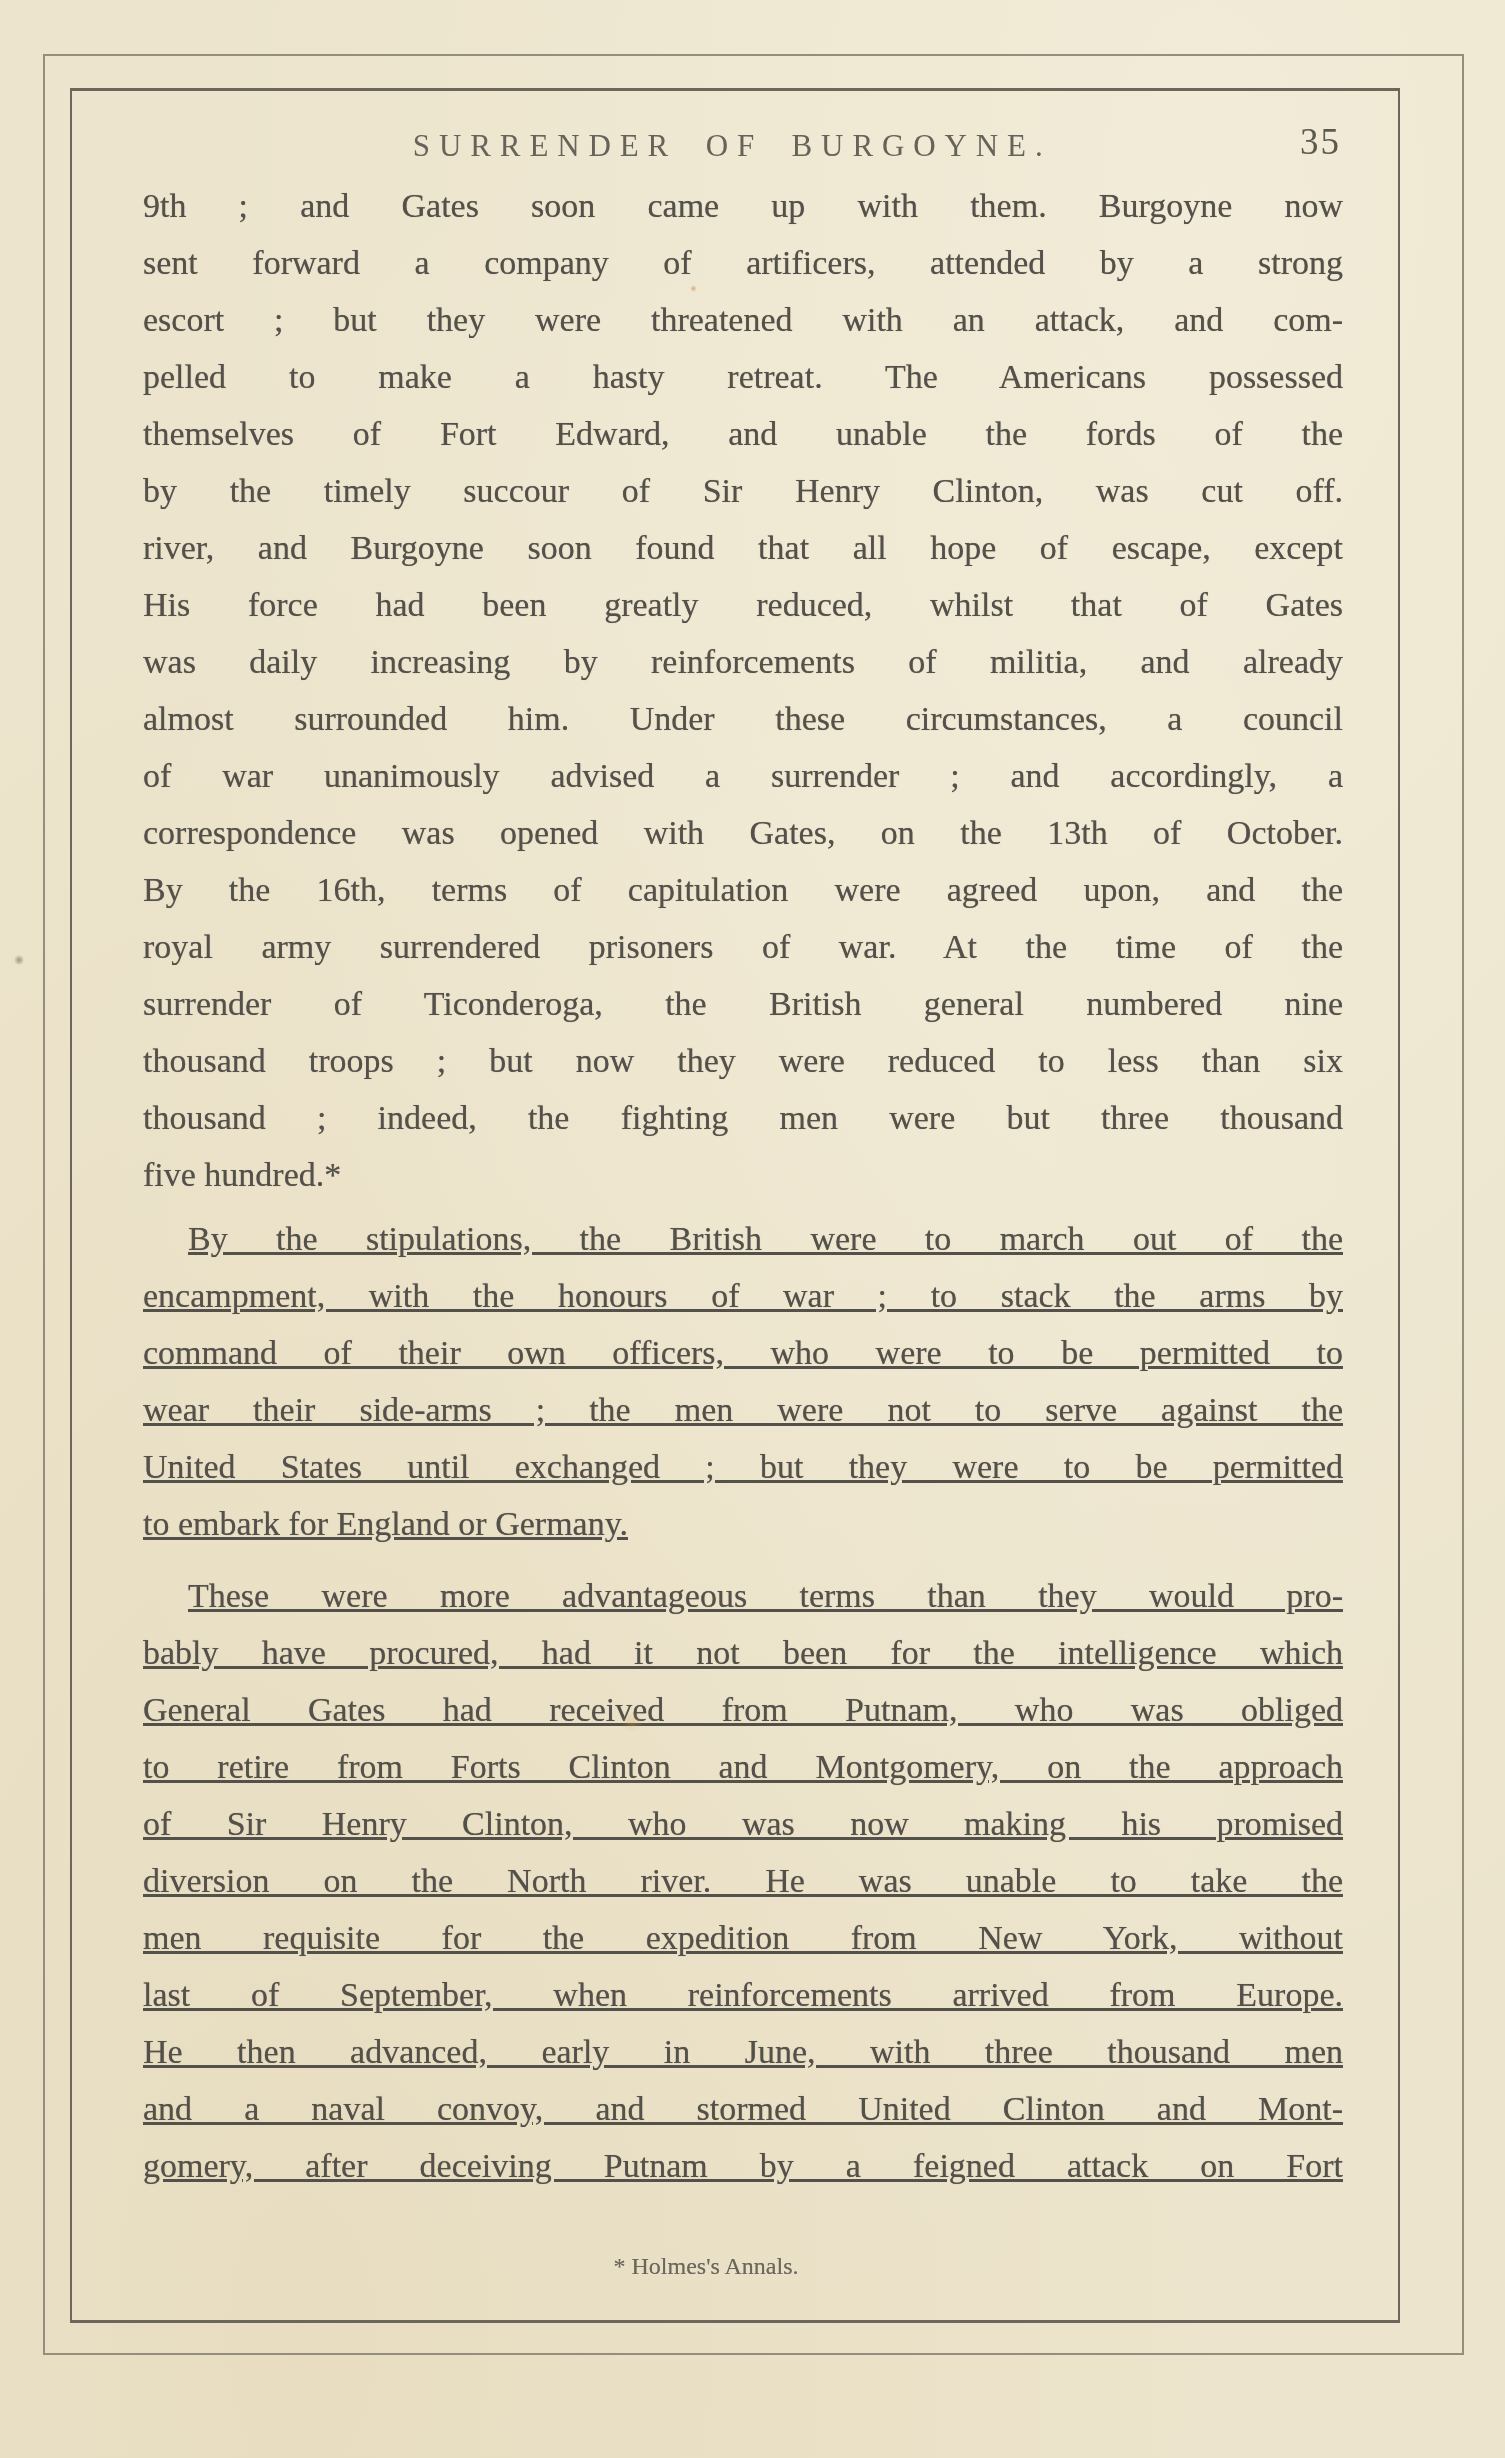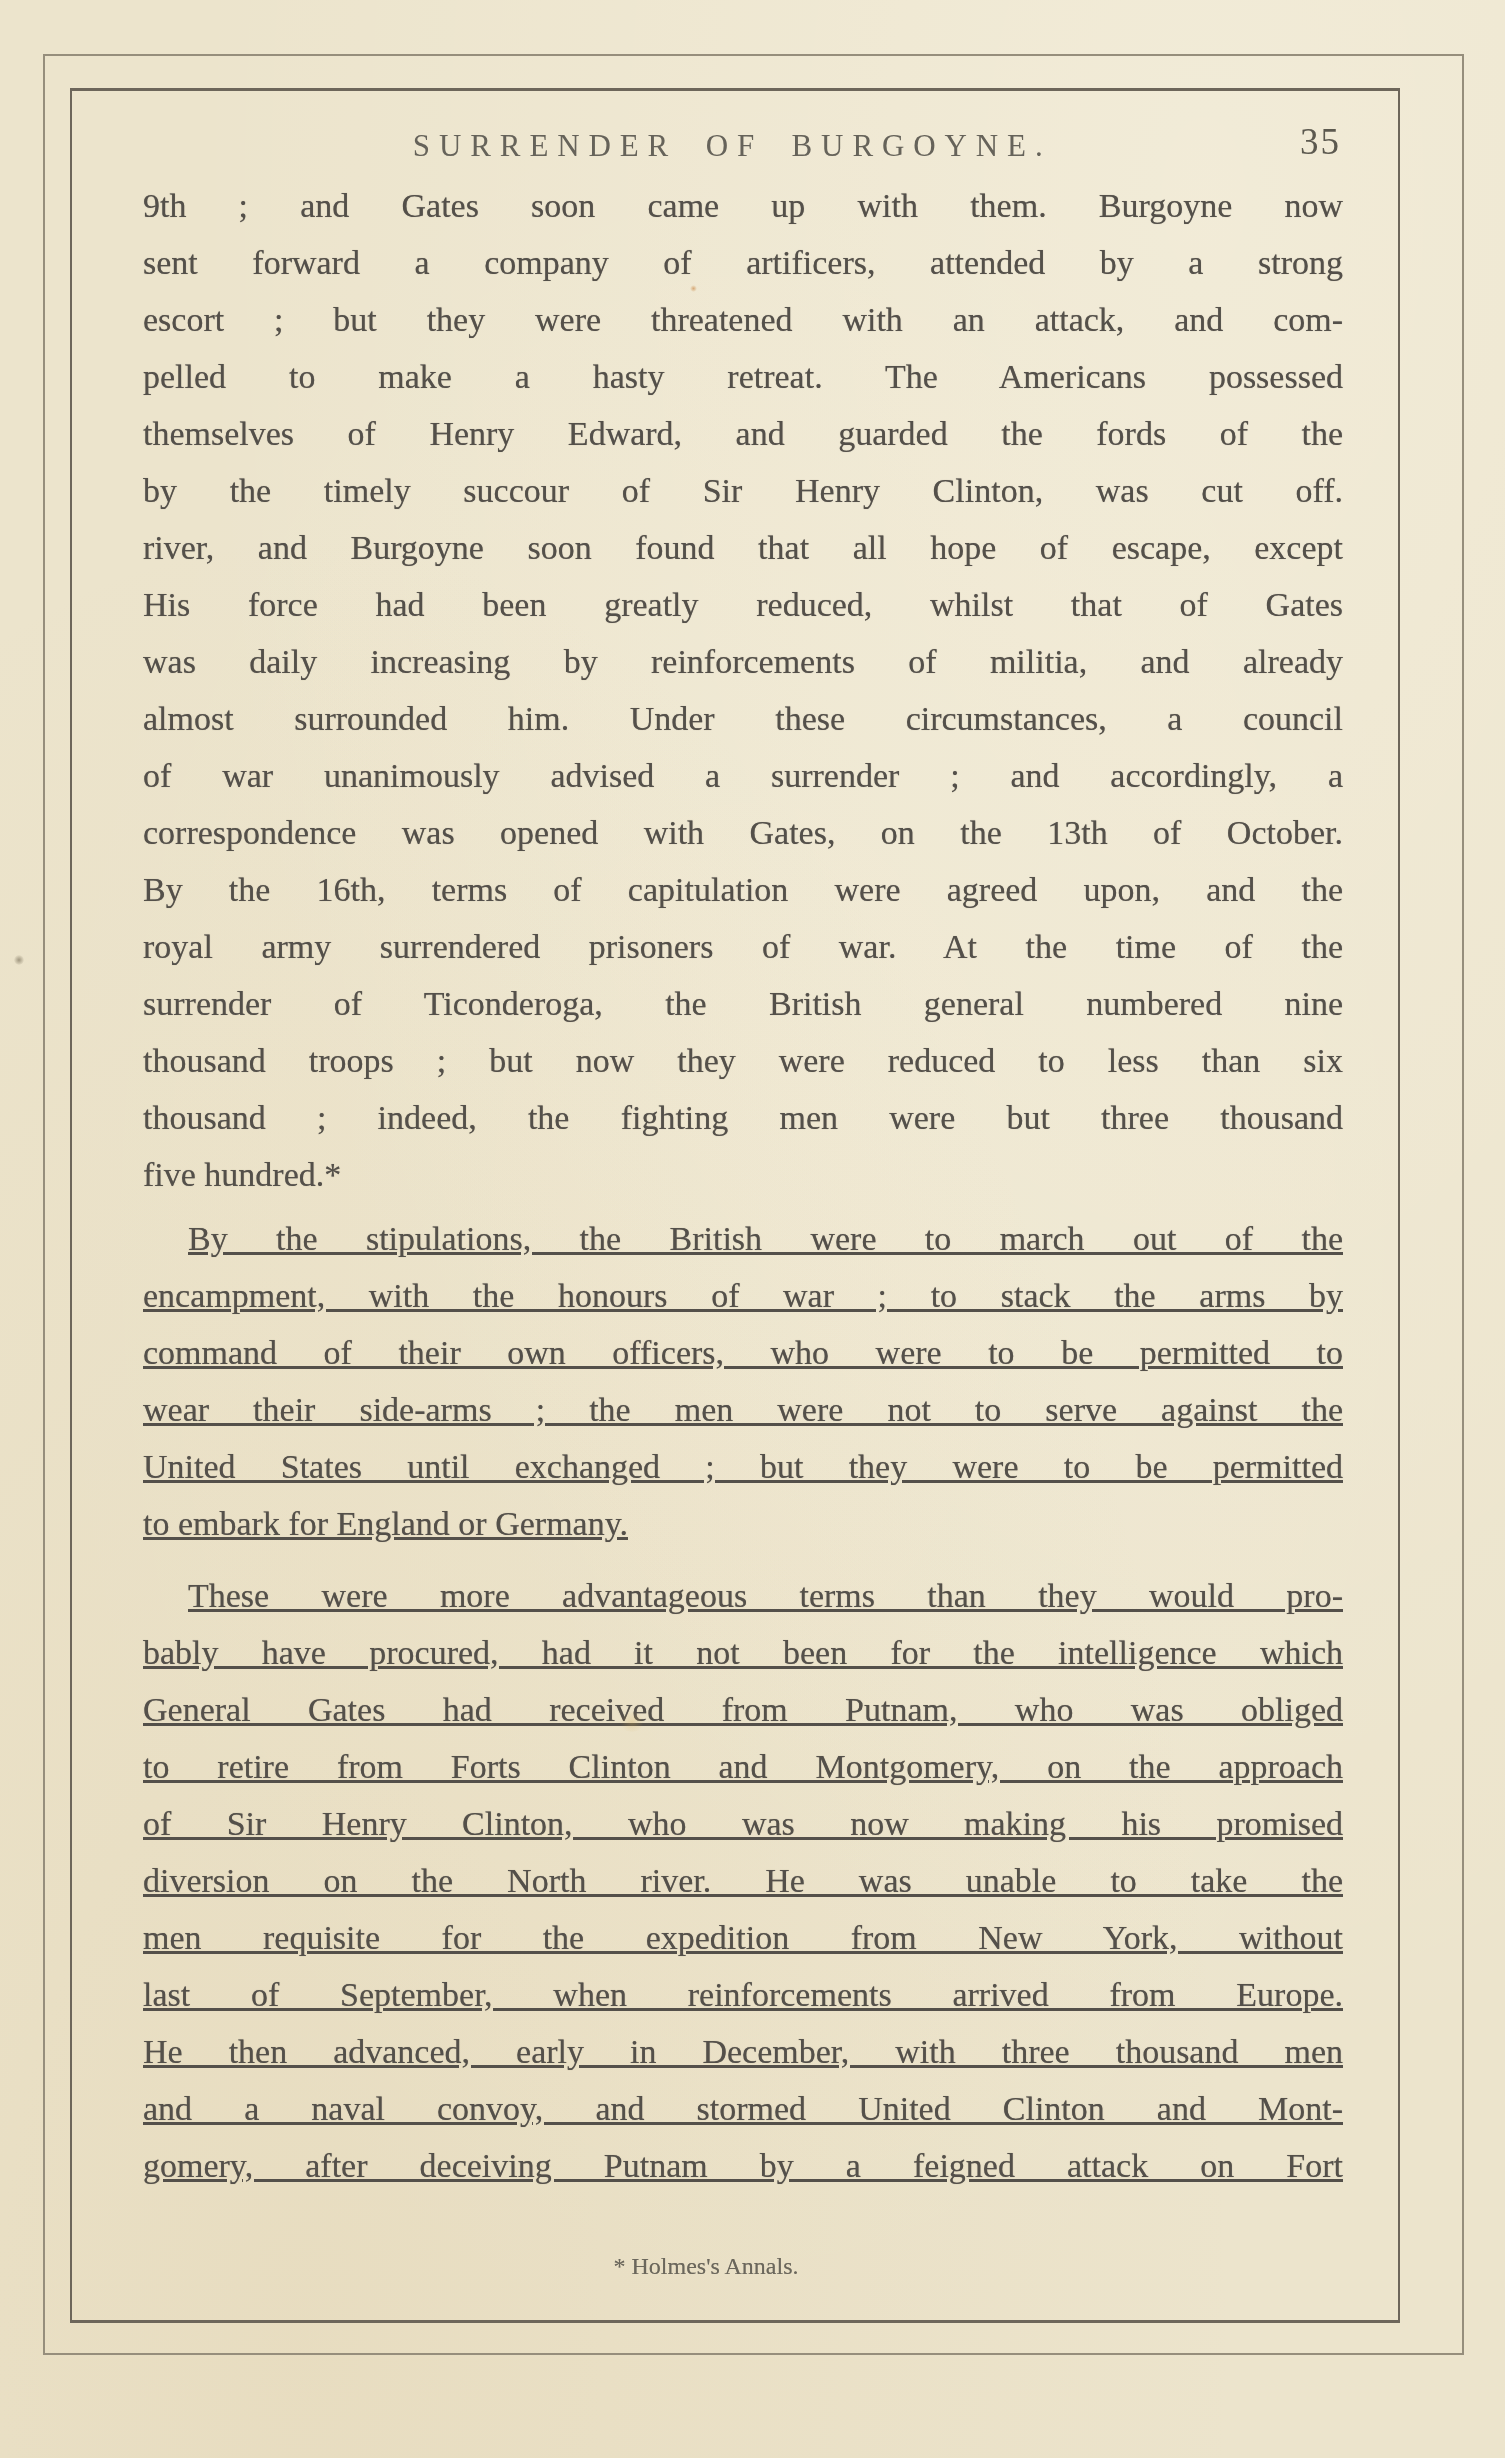--- a/index.html
+++ b/index.html
@@ -85,21 +85,21 @@
   <span class="running-title">SURRENDER OF BURGOYNE.</span>
   <span class="page-number">35</span>
 </div>
 
 <div class="page-body">
     <div class="para">
       <div class="line">9th ; and Gates soon came up with them. Burgoyne now</div>
       <div class="line">sent forward a company of artificers, attended by a strong</div>
       <div class="line">escort ; but they were threatened with an attack, and com-</div>
       <div class="line">pelled to make a hasty retreat. The Americans possessed</div>
-      <div class="line">themselves of Henry Edward, and guarded the fords of the</div>
+      <div class="line">themselves of Fort Edward, and unable the fords of the</div>
       <div class="line">by the timely succour of Sir Henry Clinton, was cut off.</div>
       <div class="line">river, and Burgoyne soon found that all hope of escape, except</div>
       <div class="line">His force had been greatly reduced, whilst that of Gates</div>
       <div class="line">was daily increasing by reinforcements of militia, and already</div>
       <div class="line">almost surrounded him. Under these circumstances, a council</div>
       <div class="line">of war unanimously advised a surrender ; and accordingly, a</div>
       <div class="line">correspondence was opened with Gates, on the 13th of October.</div>
       <div class="line">By the 16th, terms of capitulation were agreed upon, and the</div>
       <div class="line">royal army surrendered prisoners of war. At the time of the</div>
       <div class="line">surrender of Ticonderoga, the British general numbered nine</div>
@@ -117,21 +117,21 @@
     </div>
     <div class="para indent">
       <div class="line">These were more advantageous terms than they would pro-</div>
       <div class="line">bably have procured, had it not been for the intelligence which</div>
       <div class="line">General Gates had received from Putnam, who was obliged</div>
       <div class="line">to retire from Forts Clinton and Montgomery, on the approach</div>
       <div class="line">of Sir Henry Clinton, who was now making his promised</div>
       <div class="line">diversion on the North river. He was unable to take the</div>
       <div class="line">men requisite for the expedition from New York, without</div>
       <div class="line">last of September, when reinforcements arrived from Europe.</div>
-      <div class="line">He then advanced, early in December, with three thousand men</div>
+      <div class="line">He then advanced, early in June, with three thousand men</div>
       <div class="line">and a naval convoy, and stormed United Clinton and Mont-</div>
       <div class="line">gomery, after deceiving Putnam by a feigned attack on Fort</div>
     </div>
   </div>
 
 <div class="footnote">* Holmes's Annals.</div>
 
 <div class="stain s1"></div>
 <div class="stain s2"></div>
 <div class="stain s3"></div>

